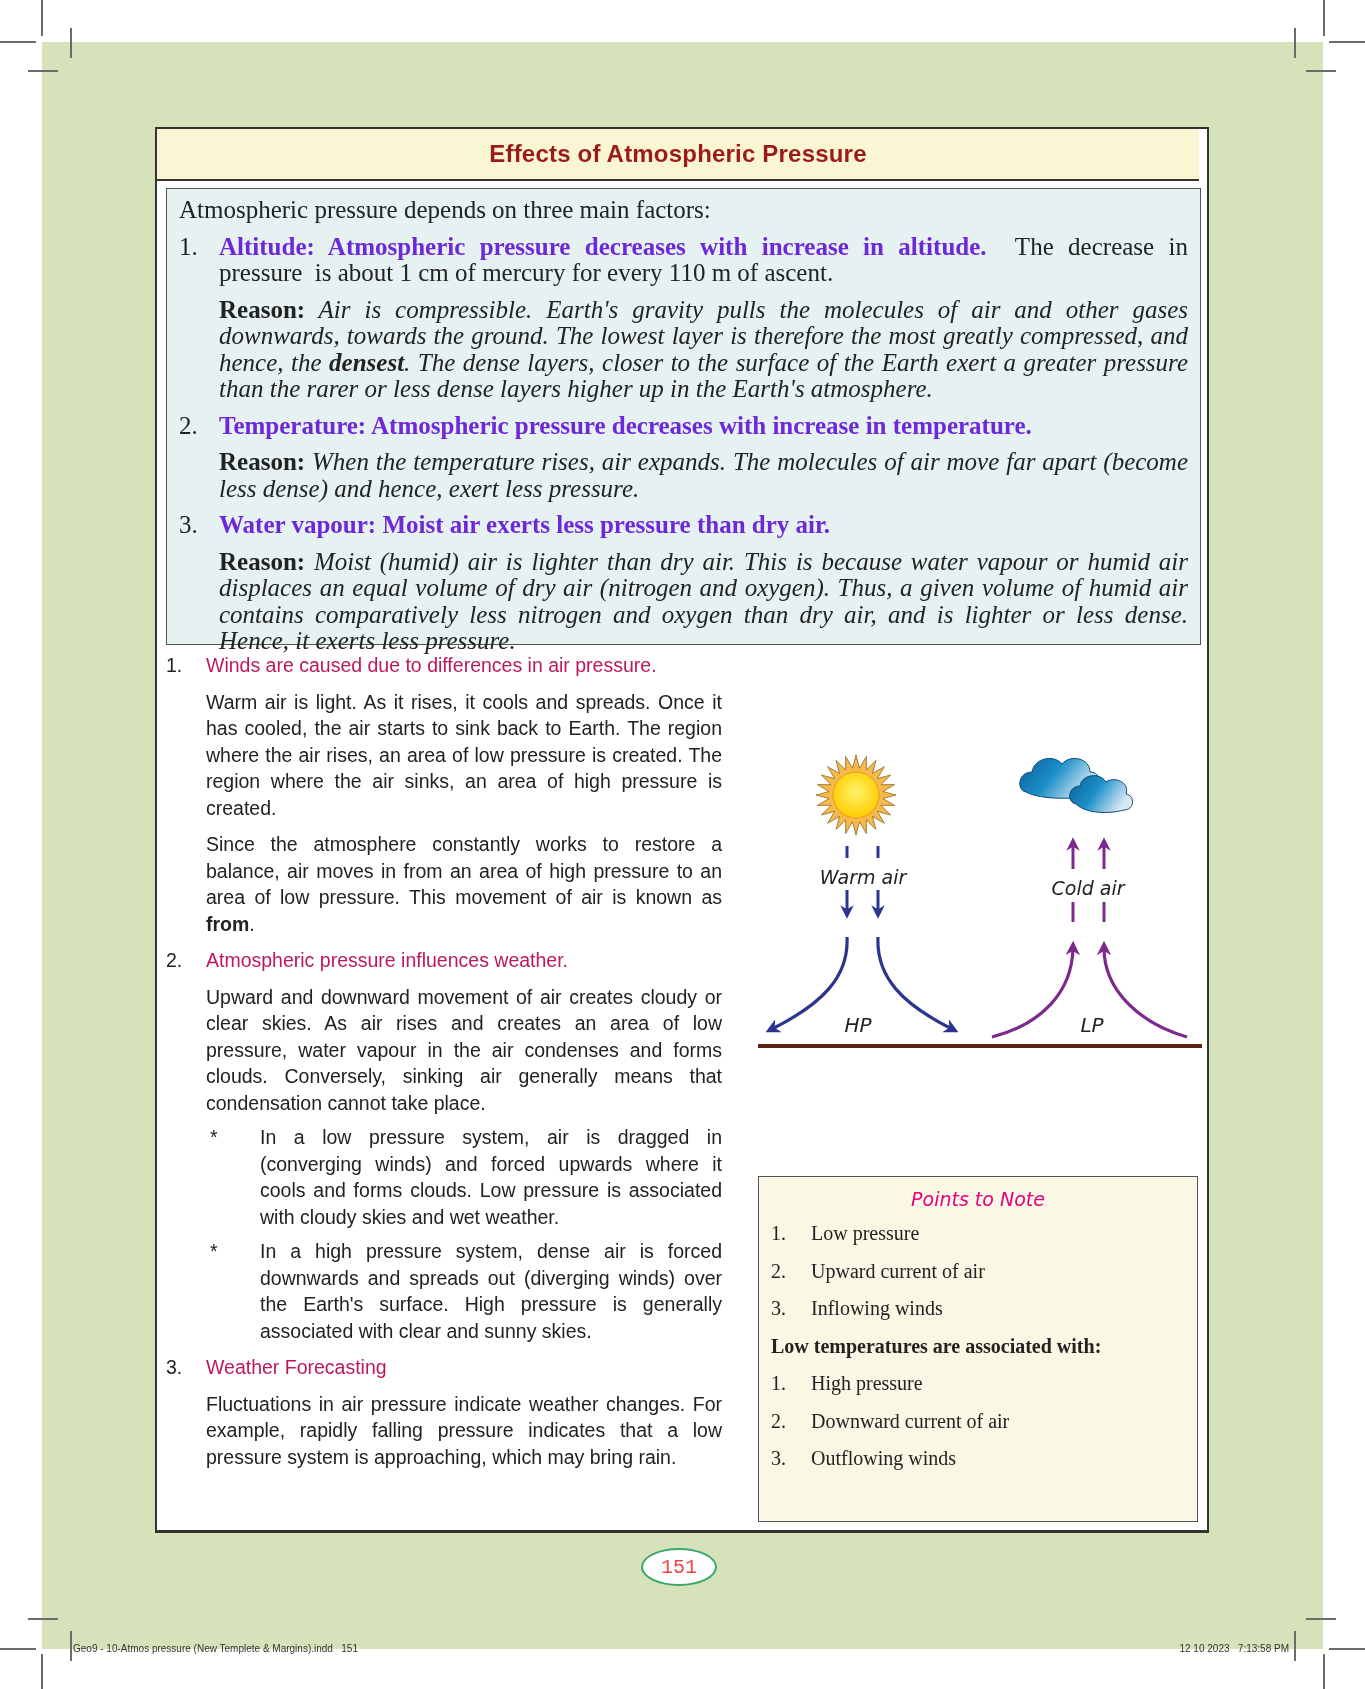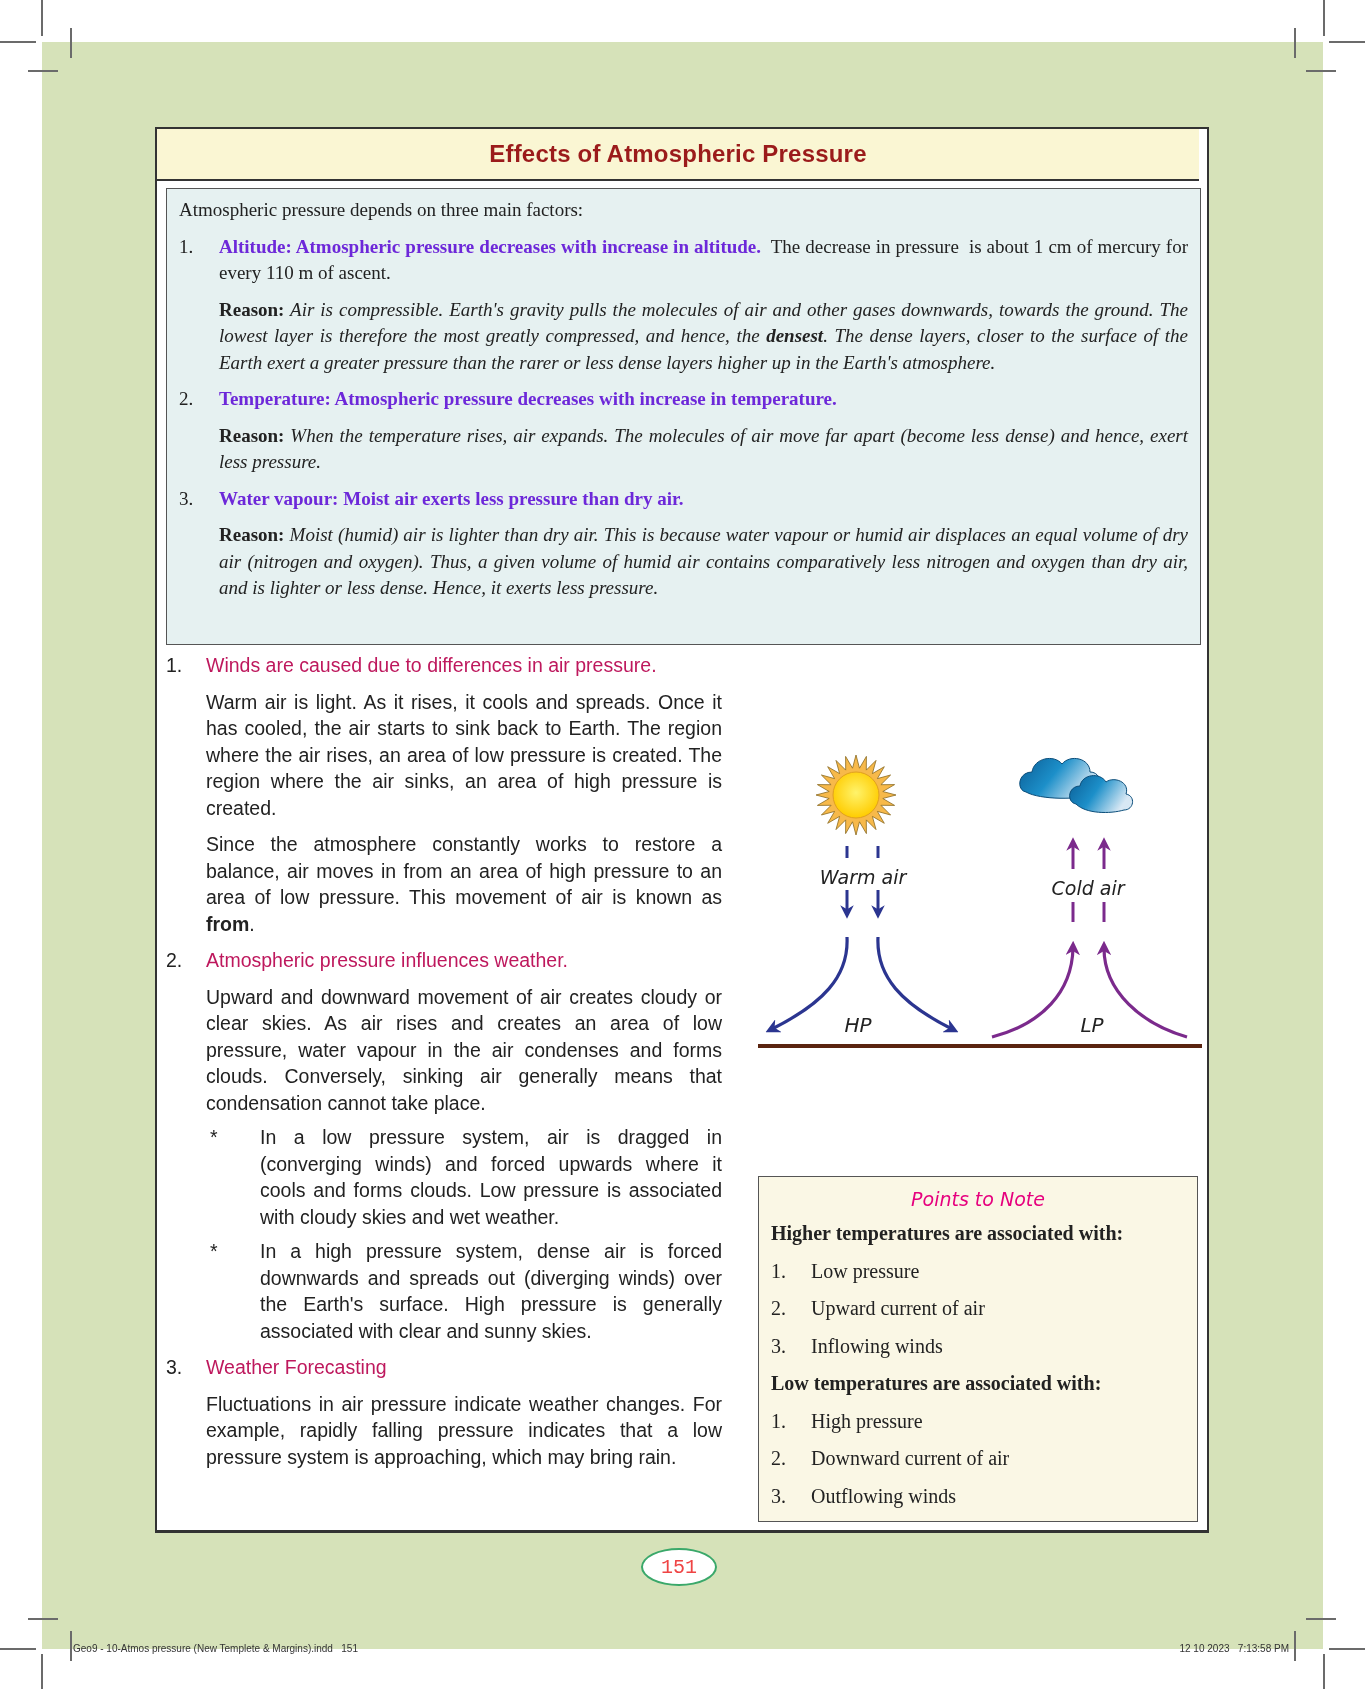--- a/index.html
+++ b/index.html
@@ -2,21 +2,21 @@
 <html><head>
 <meta charset="utf-8">
 <style>
   html, body { margin: 0; padding: 0; }
   body { width: 1365px; height: 1689px; position: relative; background: #ffffff; overflow: hidden; }
   .bleed { position: absolute; left: 42px; top: 42px; width: 1281px; height: 1607px; background: #d6e2b9; }
   .crop { position: absolute; background: #6b6b6b; }
   .main-box { position: absolute; left: 155px; top: 127px; width: 1054px; height: 1406px; background: #ffffff; border: 2px solid #333; border-bottom-width: 3px; box-sizing: border-box; }
   .title-band { position: absolute; left: 0; top: 0; right: 8px; height: 50px; background: #faf6d3; border-bottom: 2px solid #333; display: flex; align-items: center; justify-content: center; }
   .title-band span { font-family: "Liberation Sans", sans-serif; font-weight: bold; font-size: 24px; color: #9b1b1b; letter-spacing: 0.2px; }
-  .factors-box { position: absolute; left: 9px; top: 59px; width: 1035px; height: 457px; background: #e6f1f1; border: 1.5px solid #555; box-sizing: border-box; padding: 8px 12px 0 12px; font-family: "Liberation Serif", serif; font-size: 19px; color: #222; line-height: 26.5px; }
+  .factors-box { position: absolute; left: 9px; top: 59px; width: 1035px; height: 457px; background: #e6f1f1; border: 1.5px solid #555; box-sizing: border-box; padding: 8px 12px 0 12px; font-family: "Liberation Serif", serif; font-size: 25px; color: #222; line-height: 26.5px; }
   .factors-box .intro { margin: 0 0 10px 0; }
   .factor { display: flex; margin-bottom: 10px; }
   .factor .num { width: 40px; flex: none; }
   .factor .body { flex: 1; text-align: justify; }
   .factor .head { color: #6d28d9; font-weight: bold; }
   .reason { margin: 10px 0 0 0; font-style: italic; text-align: justify; }
   .reason b { font-style: normal; font-weight: bold; }
   .reason .strong-it { font-weight: bold; font-style: italic; }
   .left-col { position: absolute; left: 9px; top: 523px; width: 556px; font-family: "Liberation Sans", sans-serif; font-size: 19.5px; color: #222; line-height: 26.5px; }
   .point { display: flex; }
@@ -173,21 +173,20 @@
     <text x="336" y="153" text-anchor="middle" font-family="DejaVu Sans, sans-serif" font-style="oblique" font-size="19" fill="#222">Cold air</text>
 
     <text x="106" y="290" text-anchor="middle" font-family="DejaVu Sans, sans-serif" font-style="oblique" font-size="20" fill="#222">HP</text>
     <text x="340" y="290" text-anchor="middle" font-family="DejaVu Sans, sans-serif" font-style="oblique" font-size="20" fill="#222">LP</text>
 
     <line x1="6" y1="304" x2="450" y2="304" stroke="#5a2410" stroke-width="4"></line>
   </svg>
 
   <div class="notes-box">
     <div class="notes-title">Points to Note</div>
-    <div class="notes-head">Higher temperatures are associated with:</div>
     <div class="notes-item">
         <span class="num">1.</span>
         <span>Low pressure</span>
       </div>
     <div class="notes-item">
         <span class="num">2.</span>
         <span>Upward current of air</span>
       </div>
     <div class="notes-item">
         <span class="num">3.</span>

